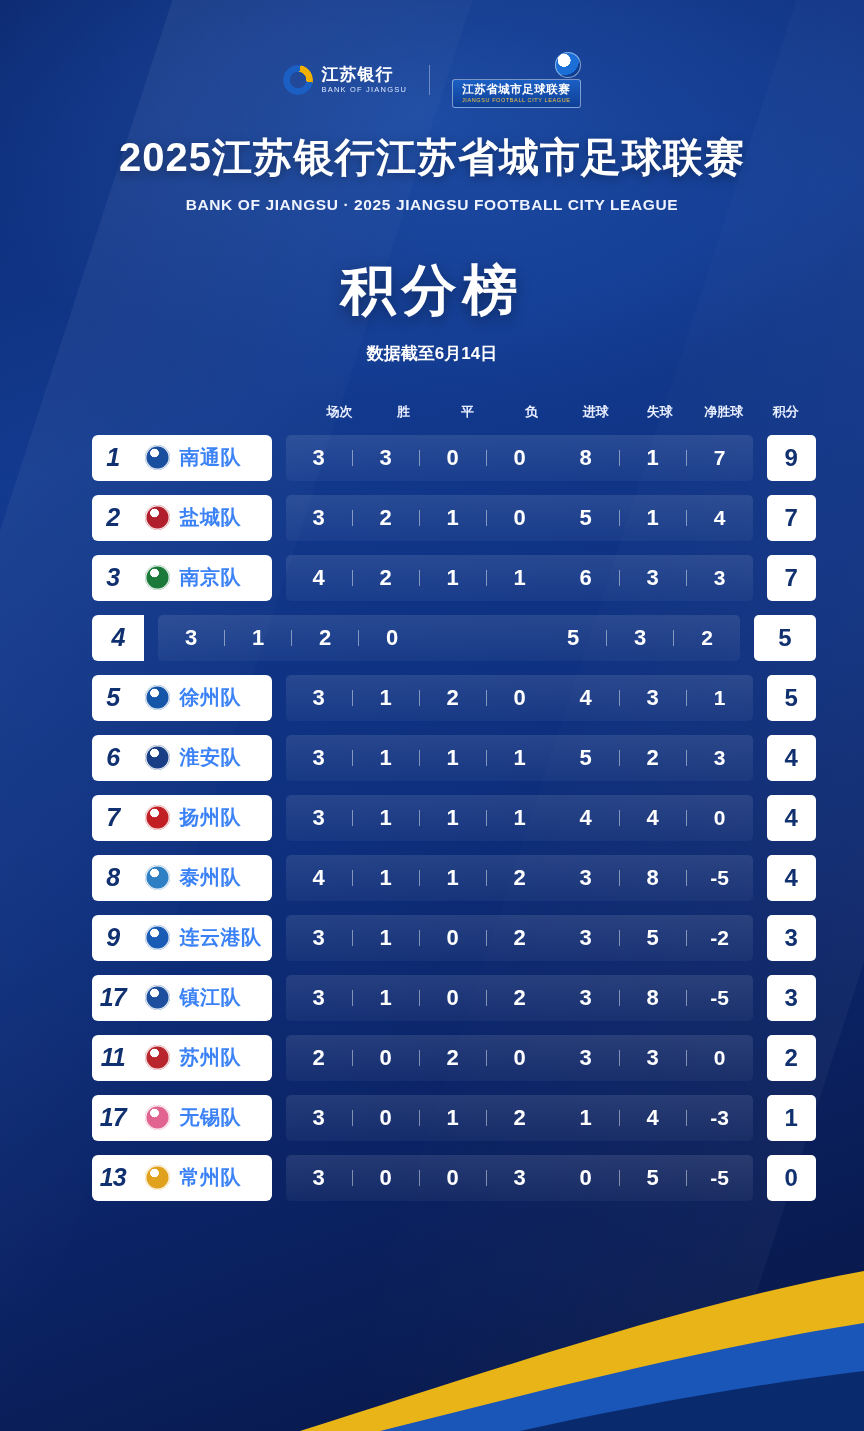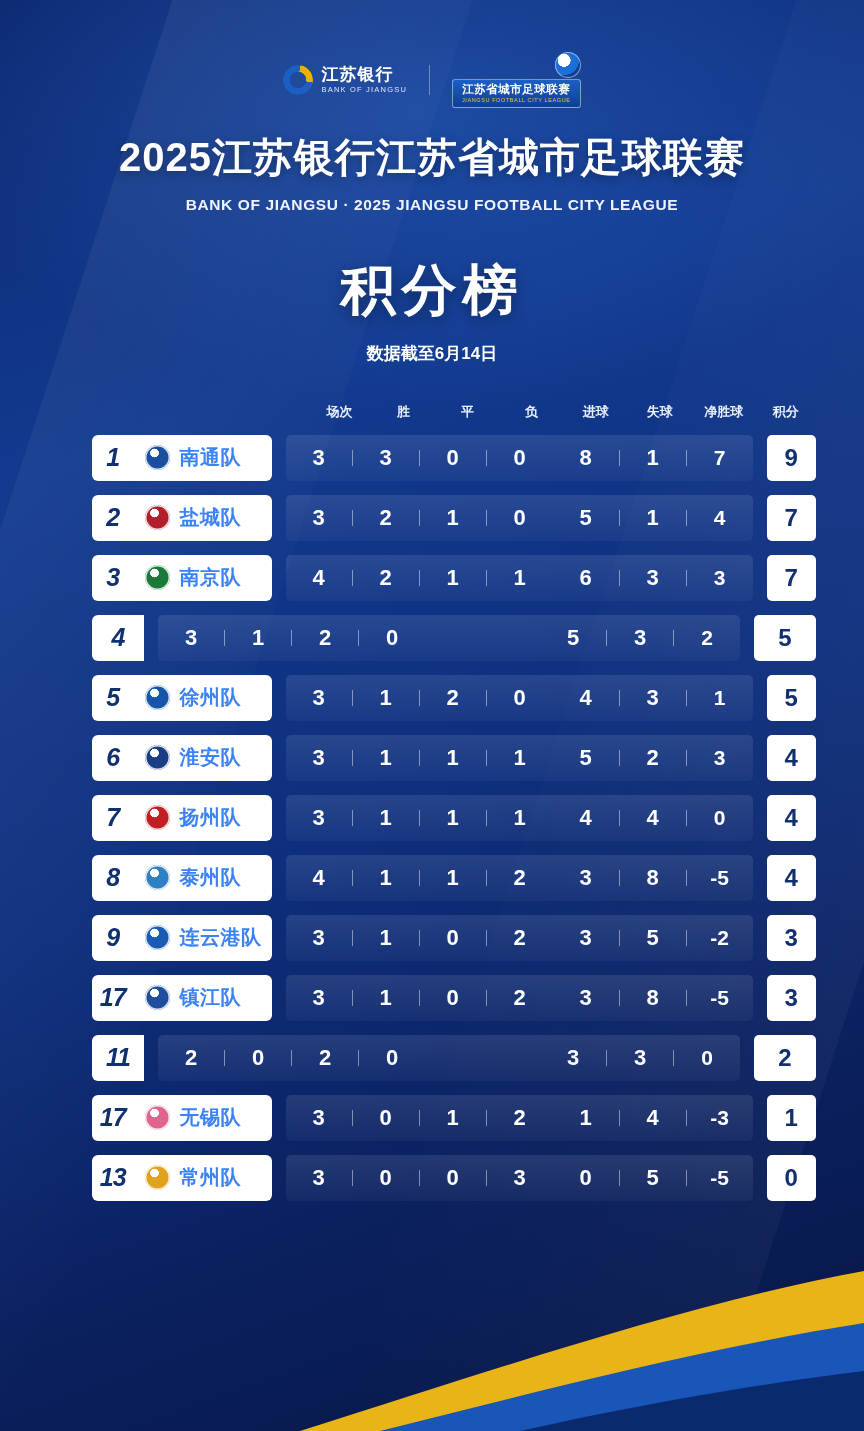--- a/index.html
+++ b/index.html
@@ -411,20 +411,24 @@
        <div class="cell">3</div>
        <div class="divider"></div>
        <div class="cell">8</div>
        <div class="divider"></div>
        <div class="cell small">-5</div>
      </div>
         <div class="pts">3</div>
       </div>
       <div class="row">
         <div class="rank">11</div>
+        <div class="team">
+       <div class="crest" style="background:radial-gradient(circle at 38% 32%, #ffffff 0 18%, #b8252c 20% 100%)"></div>
+       <div class="team-name">苏州队</div>
+     </div>
      <div class="stats">
        <div class="cell">2</div>
        <div class="divider"></div>
        <div class="cell">0</div>
        <div class="divider"></div>
        <div class="cell">2</div>
        <div class="divider"></div>
        <div class="cell">0</div>
        <div class="spacer"></div>
        <div class="cell">3</div>

